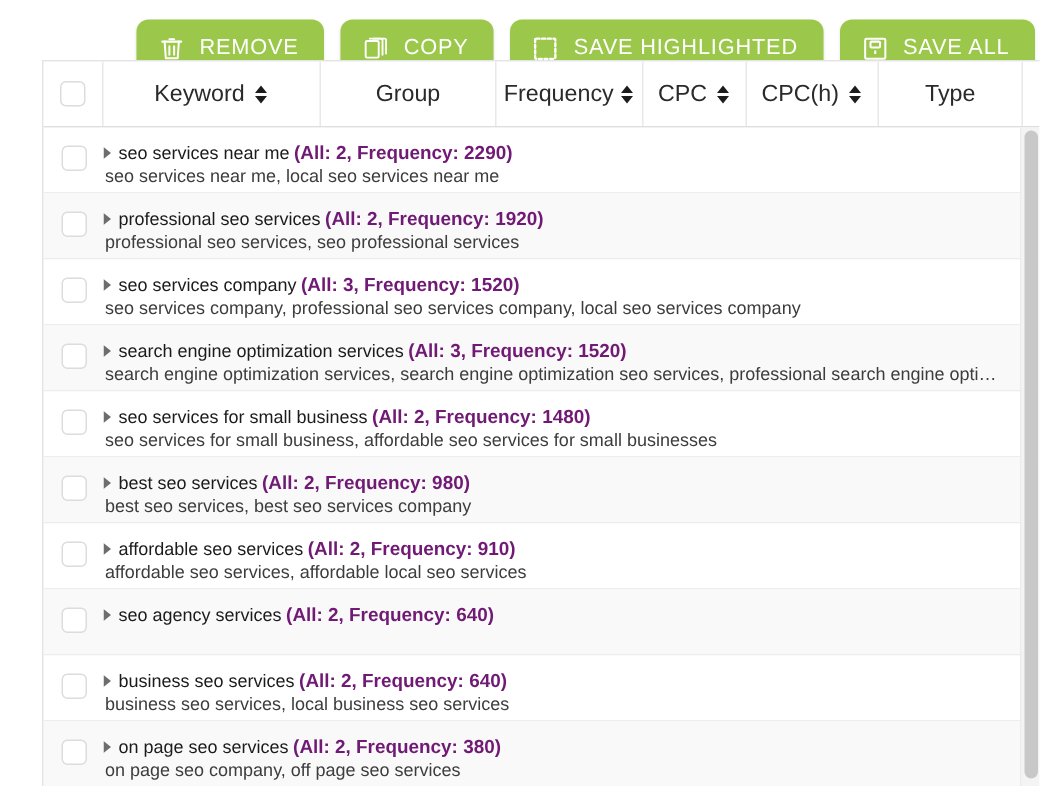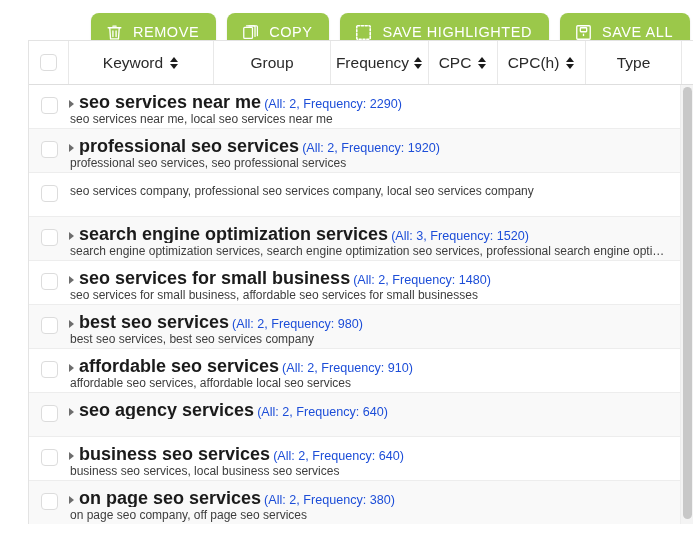--- a/index.html
+++ b/index.html
@@ -180,27 +180,27 @@
     width: 0; height: 0;
     border-top: 4px solid transparent;
     border-bottom: 4px solid transparent;
     border-left: 5.5px solid #6d6d6d;
     margin-right: 5px;
     position: relative;
     top: 0px;
     cursor: pointer;
   }
   .kw-name {
+    font-weight: normal;
+    color: #1b1b1b;
+    font-size: 12px;
+  }
+  .kw-stats {
+    color: #701a75;
     font-weight: bold;
-    color: #1b1b1b;
-    font-size: 18px;
-  }
-  .kw-stats {
-    color: #1d4ed8;
-    font-weight: normal;
     font-size: 12.6px;
     margin-left: 3px;
   }
   .kw-sub {
     font-size: 12px;
     line-height: 14px;
     color: #3d3d3d;
     margin-top: 1px;
     white-space: nowrap;
     overflow: hidden;
@@ -330,20 +330,21 @@
           <div class="cell-main">
             <div class="kw-line"><span class="tri"></span><span class="kw-name">professional seo services</span><span class="kw-stats">(All: 2, Frequency: 1920)</span></div>
             <div class="kw-sub">professional seo services, seo professional services</div>
           </div>
         </div>
         <div class="row">
           <div class="cell-check">
             <span class="cbox"></span>
           </div>
           <div class="cell-main">
+            <div class="kw-line"><span class="tri"></span><span class="kw-name">seo services company</span><span class="kw-stats">(All: 3, Frequency: 1520)</span></div>
             <div class="kw-sub">seo services company, professional seo services company, local seo services company</div>
           </div>
         </div>
         <div class="row alt">
           <div class="cell-check">
             <span class="cbox"></span>
           </div>
           <div class="cell-main">
             <div class="kw-line"><span class="tri"></span><span class="kw-name">search engine optimization services</span><span class="kw-stats">(All: 3, Frequency: 1520)</span></div>
             <div class="kw-sub">search engine optimization services, search engine optimization seo services, professional search engine optimi…</div>

